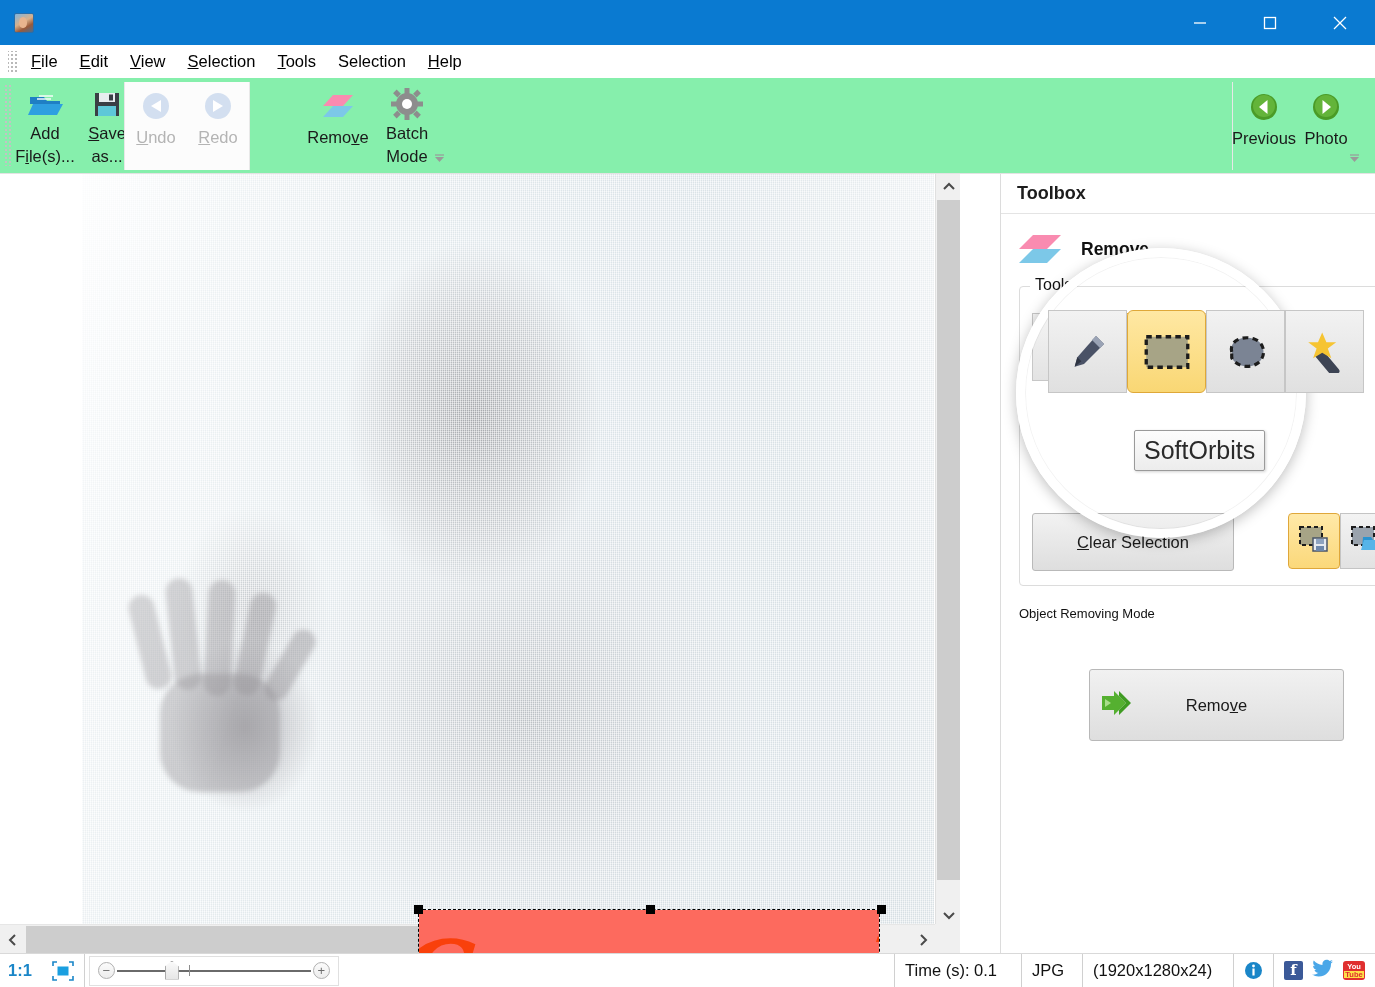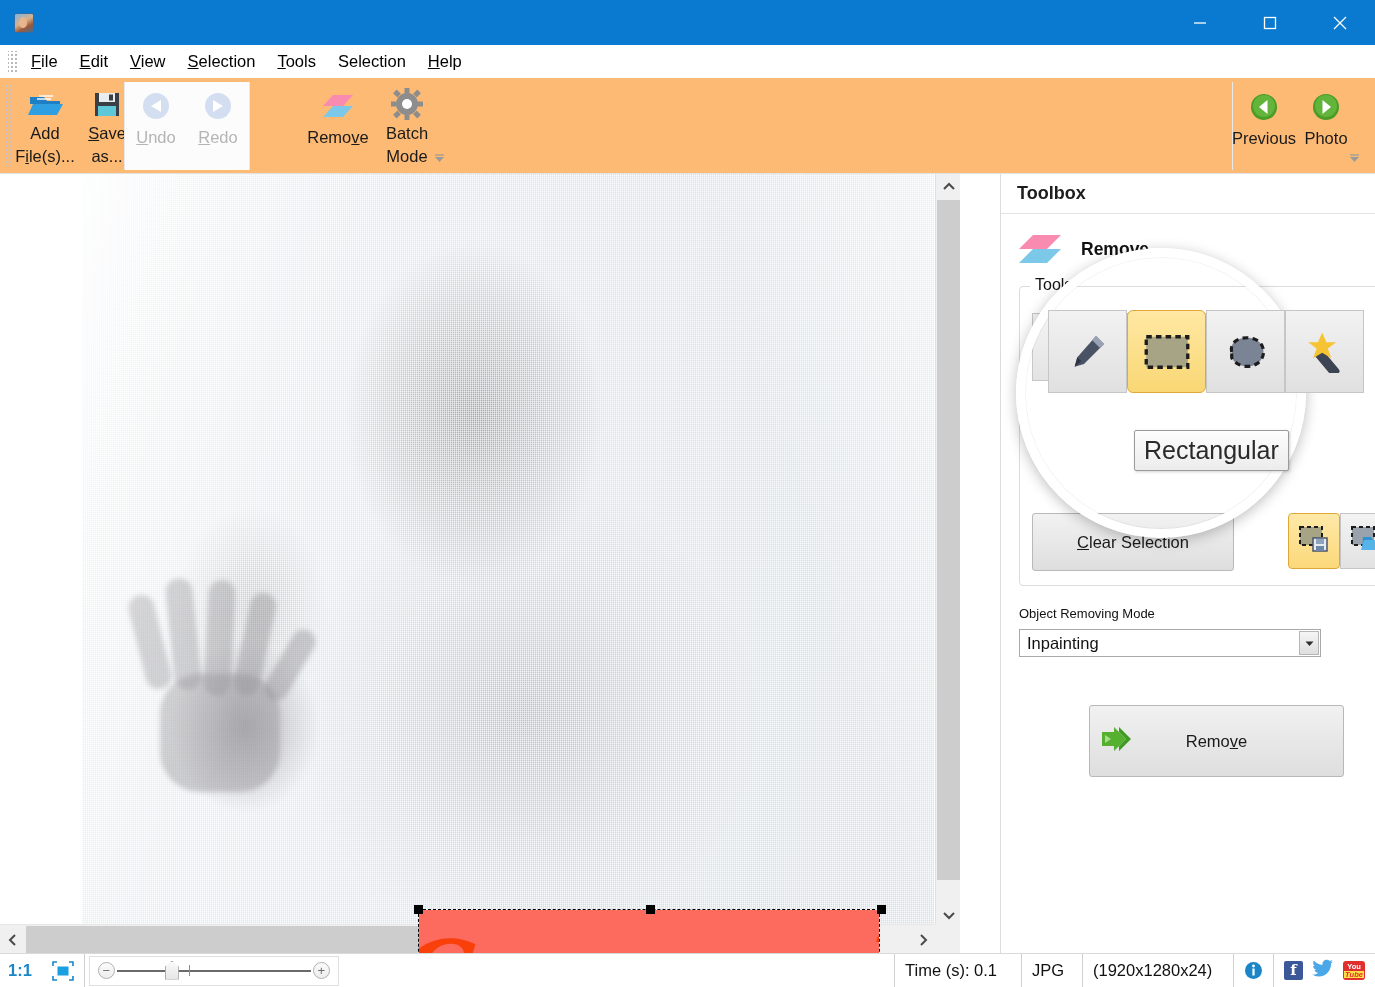--- a/index.html
+++ b/index.html
@@ -49,21 +49,21 @@
   .menu-item {
     font-size: 16.5px; color: #000; padding: 3px 11px; cursor: default;
     font-family: "Liberation Sans", sans-serif;
     text-align: center;
   }
   .menu-item .acc { text-decoration: underline; }
 
   
   .ribbon {
     position: absolute; top: 78px; left: 0; width: 1375px; height: 96px;
-    background: #fdba74; border-bottom: 1px solid #e3e3e3;
+    background: #86efac; border-bottom: 1px solid #e3e3e3;
   }
   .rgrip {
     position: absolute; left: 4px; top: 6px; width: 9px; height: 82px;
     background-image: radial-gradient(circle, #c3c3c3 1px, transparent 1.2px);
     background-size: 4px 4px;
   }
   .rgroup { position: absolute; top: 4px; height: 88px; display: flex; }
   .rgroup.boxed { border-left: 1px solid #e8e8e8; border-right: 1px solid #e8e8e8; background: #fcfcfc; }
   .rbtn {
     width: 62px; height: 86px; display: flex; flex-direction: column;
@@ -560,28 +560,20 @@
                 <path d="M13 12 L21 12 L23 15 L31 15 L28 25 L12 25 Z" fill="#2b93d0"></path>
                 <path d="M14 15 L31 15 L28 25 L11 25 Z" fill="#56b4e8"></path>
               </svg>
             </div>
           </div>
         </div>
       </div>
     </div>
 
     <div class="mode-label">Object Removing Mode</div>
-    <div class="combo">
-      <div class="combo-val">Inpainting</div>
-      <div class="combo-arrow">
-        <svg width="11" height="11">
-            <path d="M1.5 3.5 L9.5 3.5 L5.5 8 Z" fill="#2d2d2d"></path>
-          </svg>
-      </div>
-    </div>
 
     <div class="remove-btn">
       <div class="glyph">
         <svg width="42" height="30" viewBox="0 0 42 30">
           <path d="M2 8 L14 8 L14 3 L26 15 L14 27 L14 22 L2 22 Z" fill="#55b030"></path>
           <path d="M19 3 L31 15 L19 27 L19 22 L26 15 L19 8 Z" fill="#3f9b22"></path>
           <path d="M5 11 L11 15 L5 19 Z" fill="#a8dd8a"></path>
         </svg>
       </div>
       <div class="rlbl">Remo<span class="acc">v</span>e</div>
@@ -609,21 +601,21 @@
         <path d="M6 14 C4 6 14 2 22 5 C30 8 30 18 24 22 C18 26 9 24 6 18 Z" fill="#7b8494" stroke="#1c1c1c" stroke-width="2.2" stroke-dasharray="4,3"></path>
       </svg>
     </div>
     <div class="mag-tool">
       <svg width="46" height="42" viewBox="0 0 32 30">
         <rect x="14" y="13" width="7" height="21" rx="2" transform="rotate(-40 17 23)" fill="#3d4454"></rect>
         <path d="M14 1 L17 8 L24 8 L18 12.5 L20.5 19.5 L14 15.5 L7.5 19.5 L10 12.5 L4 8 L11 8 Z" fill="#f6c432"></path>
       </svg>
     </div>
   </div>
-  <div class="tooltip">Rectangular</div>
+  <div class="tooltip">SoftOrbits</div>
 
   <div class="statusbar">
     <div class="sb-cell" style="color:#1a86c8; font-weight:bold; padding-left:8px;">1:1</div>
     <div class="sb-cell">
       <svg width="22" height="20" viewBox="0 0 22 20">
         <g stroke="#1a86c8" stroke-width="1.6" fill="none">
           <path d="M1 5 L1 1 L5 1"></path>
             <path d="M17 1 L21 1 L21 5"></path>
           <path d="M21 15 L21 19 L17 19"></path>
             <path d="M5 19 L1 19 L1 15"></path>
@@ -658,18 +650,18 @@
     <div class="sb-sep"></div>
     <div class="social">
       <div class="fb">f</div>
       <div>
         <svg width="22" height="19" viewBox="0 0 22 19">
           <path d="M21 2.6 C20.2 3 19.4 3.2 18.5 3.3 C19.4 2.8 20.1 2 20.4 1 C19.6 1.5 18.7 1.8 17.7 2 C16.9 1.2 15.8 0.7 14.6 0.7 C12.3 0.7 10.4 2.6 10.4 4.9 C10.4 5.2 10.5 5.6 10.5 5.9 C7 5.7 3.9 4 1.8 1.5 C1.4 2.2 1.2 2.9 1.2 3.7 C1.2 5.2 1.9 6.4 3.1 7.2 C2.4 7.2 1.7 7 1.1 6.7 L1.1 6.8 C1.1 8.8 2.5 10.5 4.4 10.9 C4.1 11 3.7 11 3.3 11 C3 11 2.8 11 2.5 10.9 C3 12.6 4.6 13.8 6.4 13.8 C4.9 15 3.1 15.7 1.1 15.7 C0.8 15.7 0.4 15.7 0.1 15.6 C2 16.8 4.2 17.5 6.6 17.5 C14.6 17.5 19 10.9 19 5.2 L19 4.6 C19.8 4 20.5 3.4 21 2.6 Z" fill="#4aa7e8"></path>
         </svg>
       </div>
       <div class="yt">
         <span>You</span>
-        <span style="background:#fde047;color:#e02f2f;padding:0 1px;font-style:italic;">Tube</span>
+        <span style="background:#fde047;color:#e02f2f;padding:0 1px;">Tube</span>
       </div>
     </div>
   </div>
 
 </div>
 
 </body></html>

